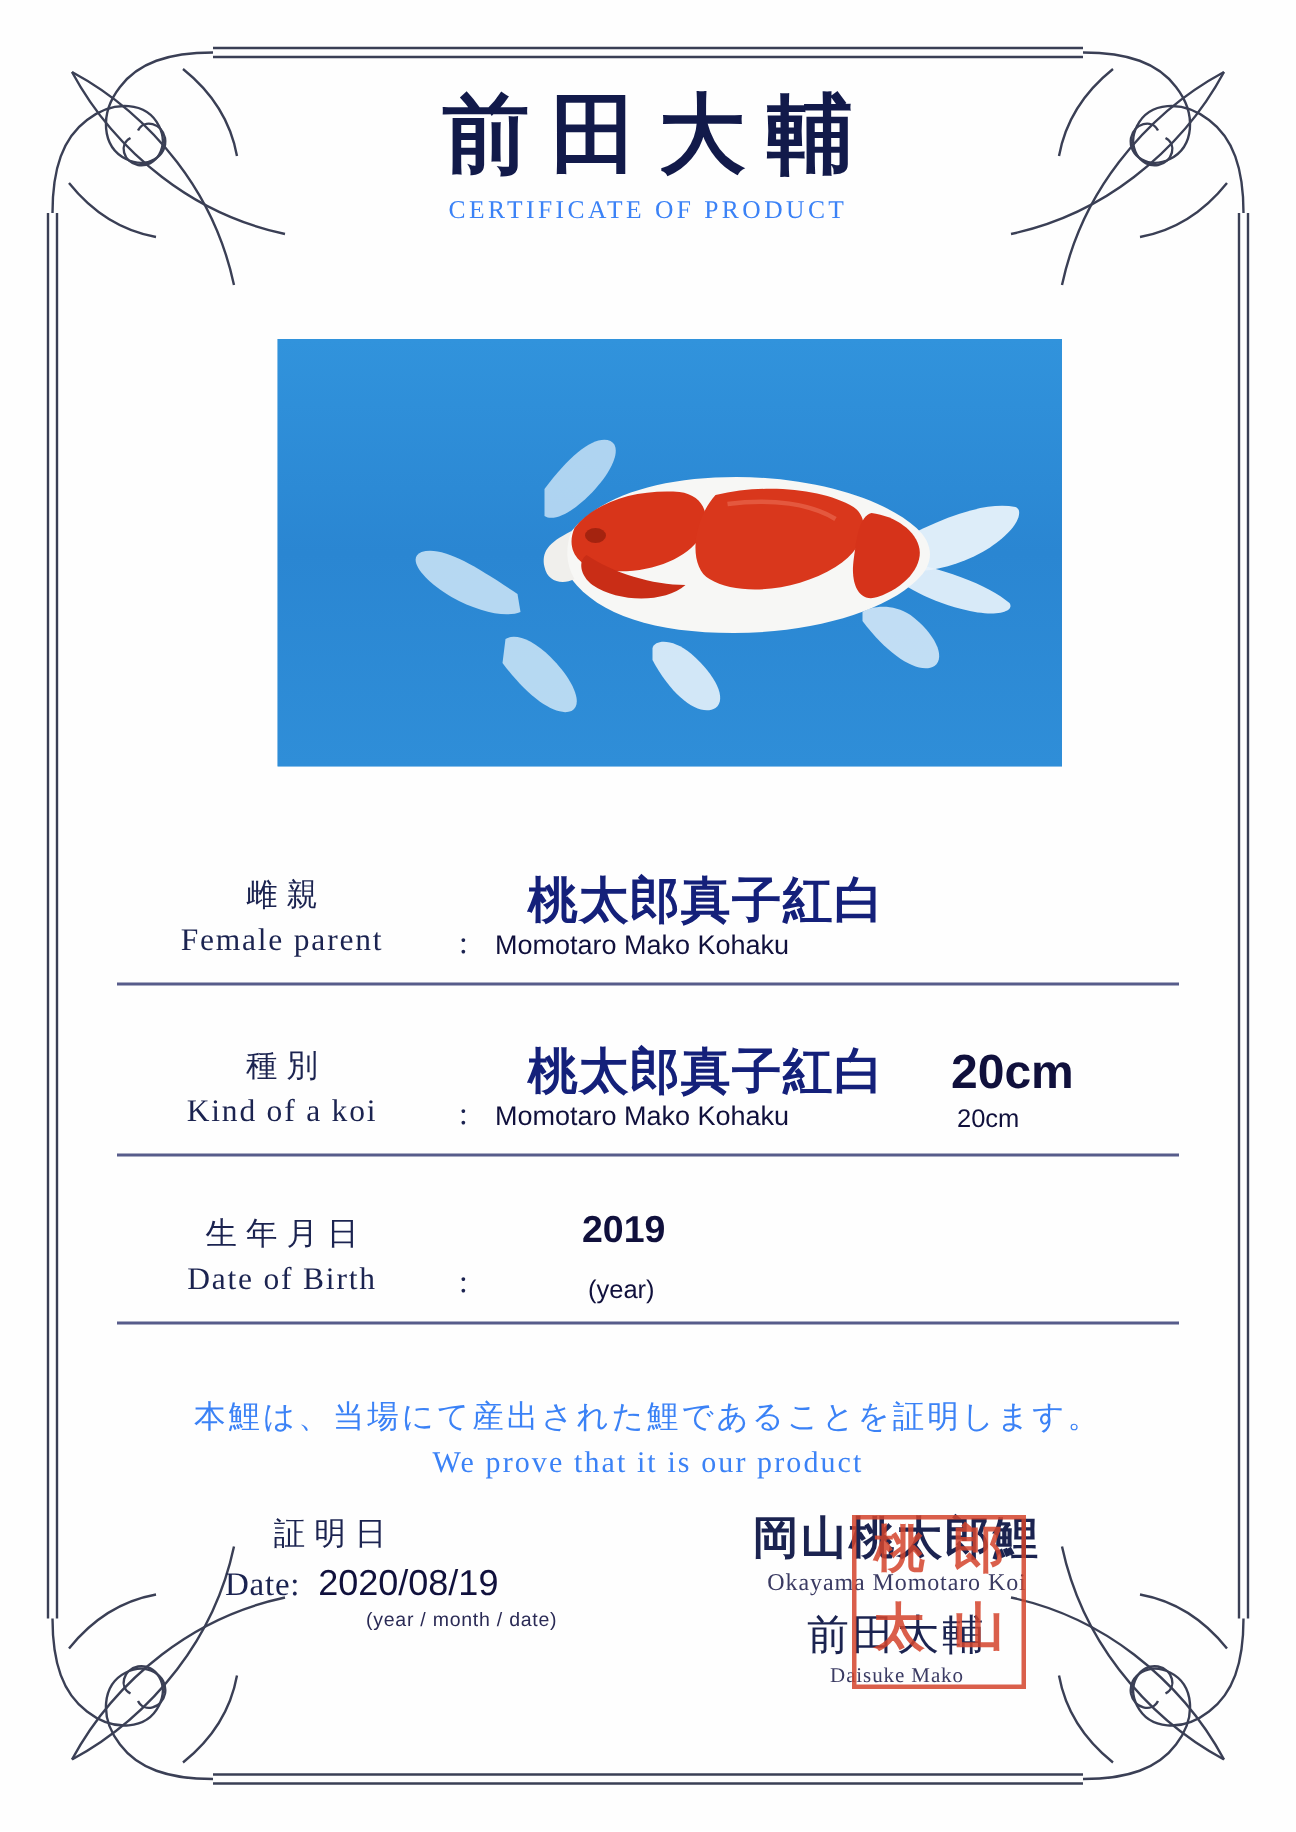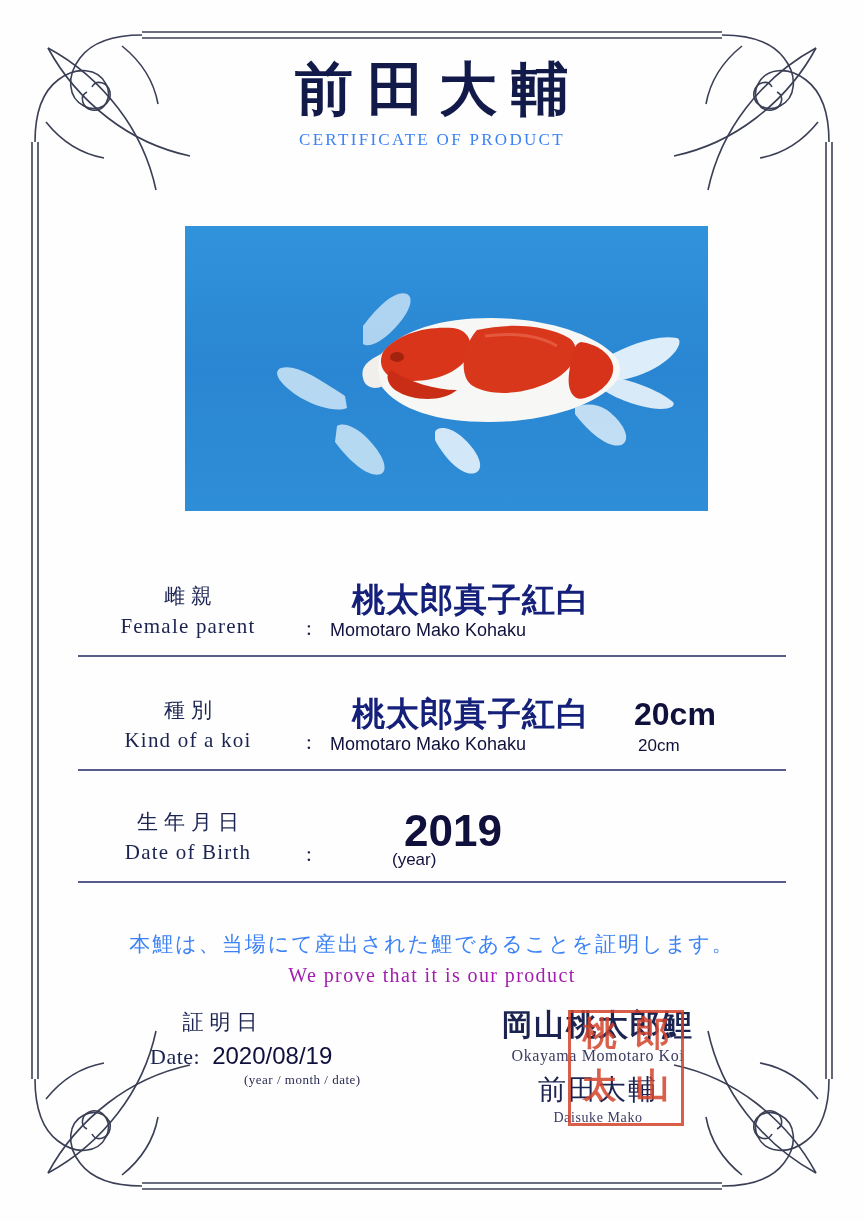--- a/index.html
+++ b/index.html
@@ -163,24 +163,23 @@
   #row-kind   { top: 696px; }
   #row-kind .rule { top: 73px; }
   #row-dob    { top: 808px; }
   #row-dob .rule { top: 73px; }
 
   .dob-value {
     position: absolute;
     left: 310px;
     top: -2px;
     font-family: "Liberation Sans", sans-serif;
-    font-size: 44px;
-    font-weight: 700;
-    color: #10103c;
-    margin-left: 16px;
+    font-size: 25px;
+    font-weight: 700;
+    color: #10103c;
   }
   .dob-sub {
     position: absolute;
     left: 314px;
     top: 42px;
     font-family: "Liberation Sans", sans-serif;
     font-size: 17px;
     color: #10103c;
   }
 
@@ -196,21 +195,21 @@
     font-family: "DejaVu Serif", serif;
     font-size: 21px;
     letter-spacing: 2px;
     color: #3b82f6;
   }
   .statement-en {
     margin-top: 6px;
     font-family: "Liberation Serif", serif;
     font-size: 20px;
     letter-spacing: 1.4px;
-    color: #a21caf;
+    color: #3b82f6;
   }
 
   
   .date-block {
     position: absolute;
     left: 150px;
     top: 1008px;
     width: 280px;
   }
   .date-jp {
@@ -235,21 +234,21 @@
   }
   .date-value {
     margin-left: 12px;
     font-family: "Liberation Sans", sans-serif;
     font-size: 24px;
     color: #10103c;
   }
   .date-format {
     margin-top: 2px;
     margin-left: 94px;
-    font-family: Liberation Serif, serif;
+    font-family: Liberation Sans, sans-serif;
     font-size: 13px;
     color: #2a2a55;
     letter-spacing: .5px;
   }
 
   
   .signature {
     position: absolute;
     left: 448px;
     top: 1005px;

